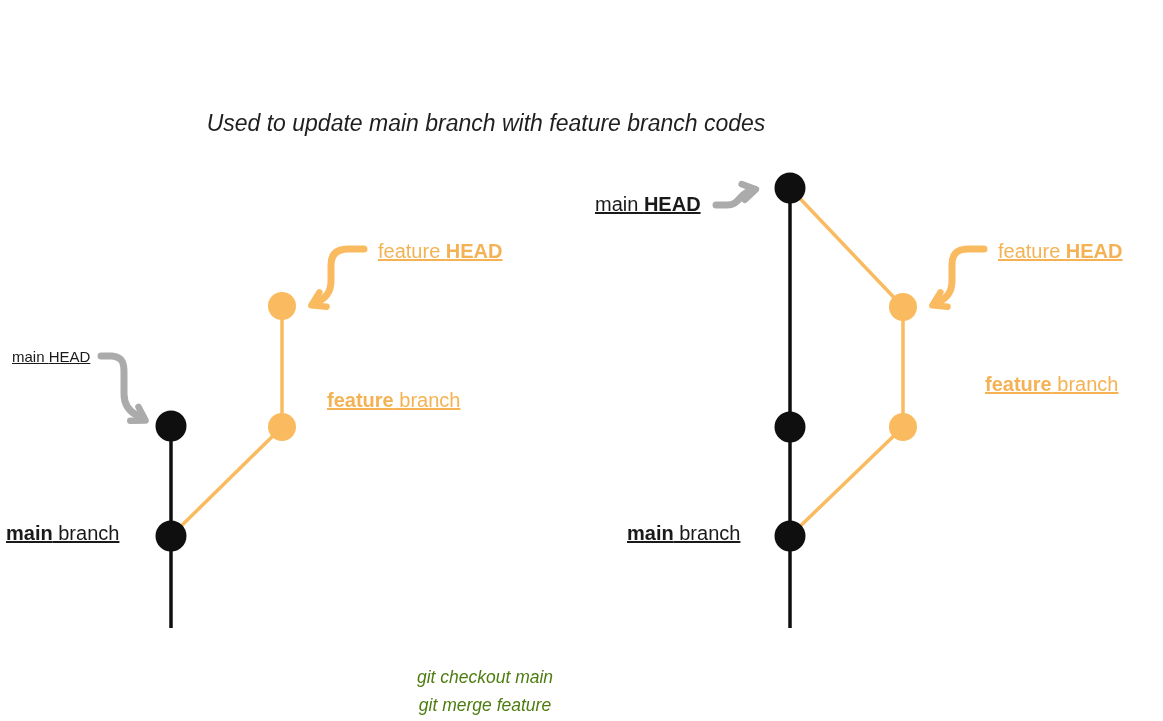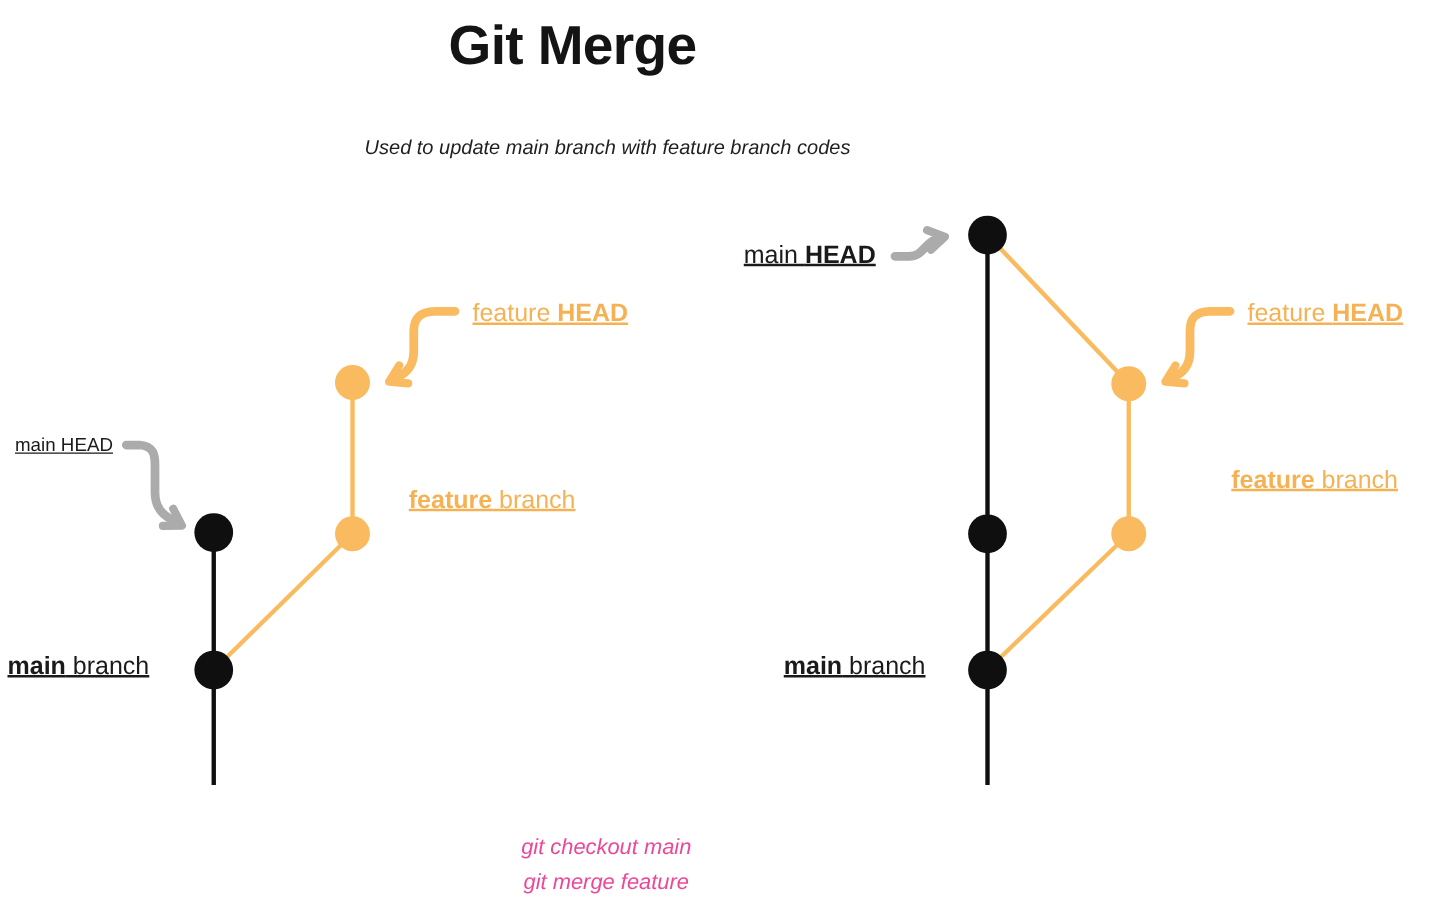--- a/index.html
+++ b/index.html
@@ -35,34 +35,33 @@
     position:absolute;top:12px;left:458px;transform:translateX(-50%);
     font-size:44px;font-weight:700;color:#141414;letter-spacing:-0.5px;
     white-space:nowrap;
   }
   .subtitle{
     position:absolute;top:74px;left:487px;transform:translateX(-50%);
     font-size:19px;font-weight:700;color:#141414;white-space:nowrap;
   }
   .tagline{
     position:absolute;top:110px;left:486px;transform:translateX(-50%);
-    font-size:16px;font-style:italic;color:#1f1f1f;white-space:nowrap;
+    font-size:23px;font-style:italic;color:#1f1f1f;white-space:nowrap;
   }
   .footer{
     position:absolute;top:663px;left:485px;transform:translateX(-50%);
-    font-size:17.5px;font-style:italic;color:#ec4899;
+    font-size:17.5px;font-style:italic;color:#4d7c0f;
     text-align:center;line-height:28px;white-space:nowrap;
   }
 </style>
 </head>
 <body>
 
 <div class="page">
 
-  <div class="title">Git Merge</div>
   <div class="tagline">Used to update main branch with feature branch codes</div>
 
   <svg class="canvas" width="1163" height="721" viewBox="0 0 1163 721" xmlns="http://www.w3.org/2000/svg">
     <defs>
       <marker id="chev-gray" markerUnits="userSpaceOnUse" markerWidth="26" markerHeight="26" viewBox="0 0 26 26" refX="16" refY="13" orient="auto">
         <path d="M6 5 L19 13 L6 21" fill="none" stroke-width="6.5" stroke-linecap="round" stroke-linejoin="round" class="stroke-gray"></path>
       </marker>
       <marker id="chev-feature" markerUnits="userSpaceOnUse" markerWidth="26" markerHeight="26" viewBox="0 0 26 26" refX="16" refY="13" orient="auto">
         <path d="M6 5 L19 13 L6 21" fill="none" stroke-width="6.5" stroke-linecap="round" stroke-linejoin="round" class="stroke-feature"></path>
       </marker>

